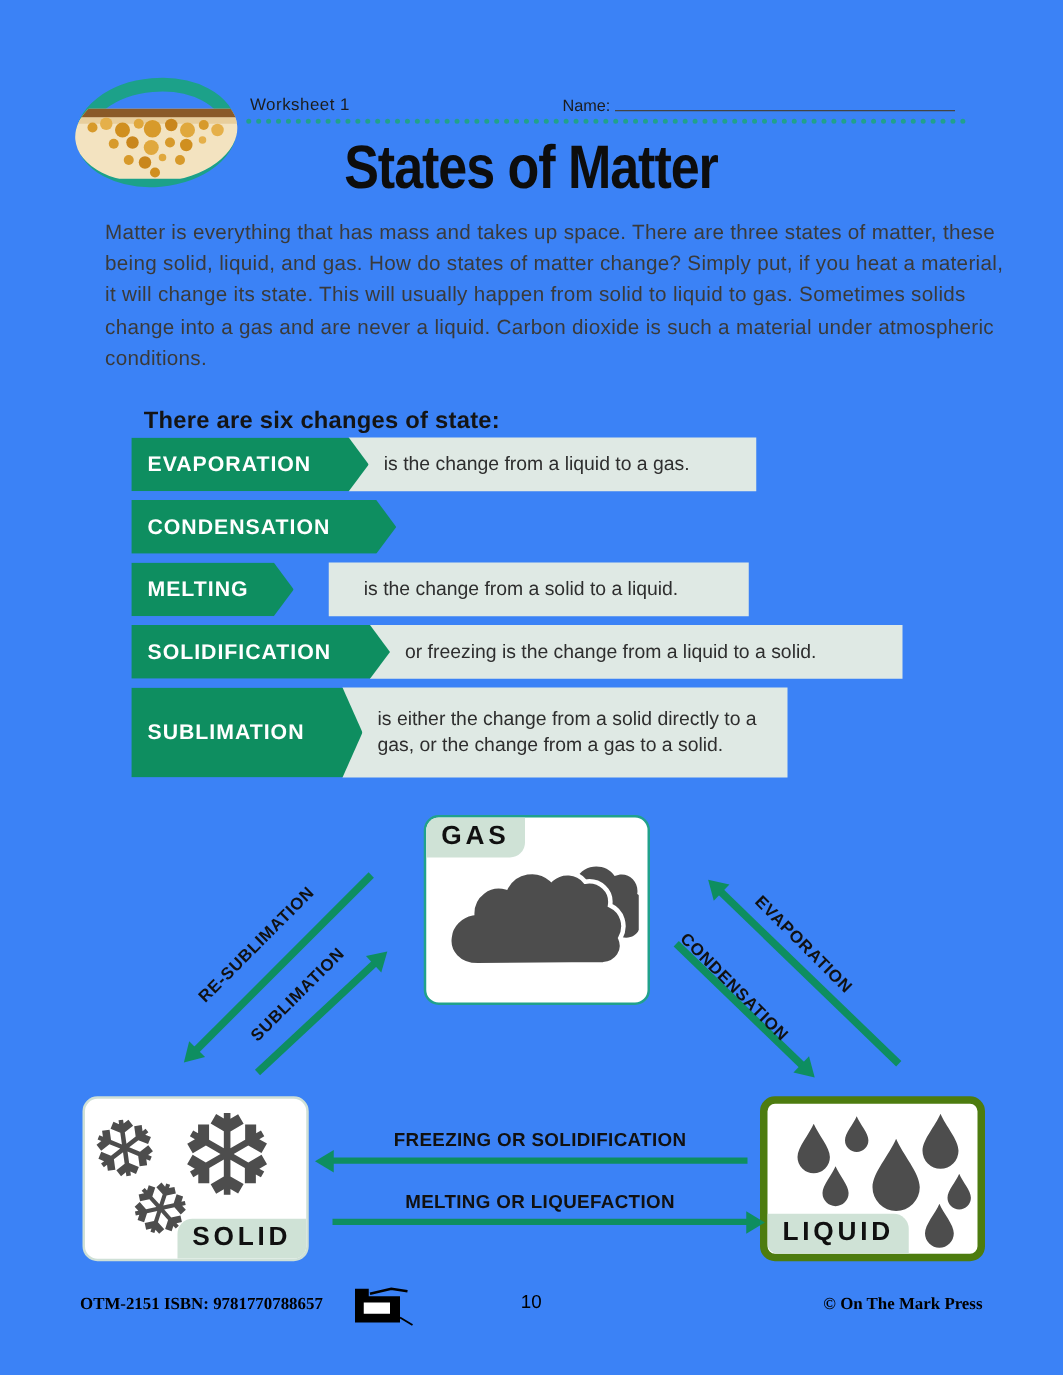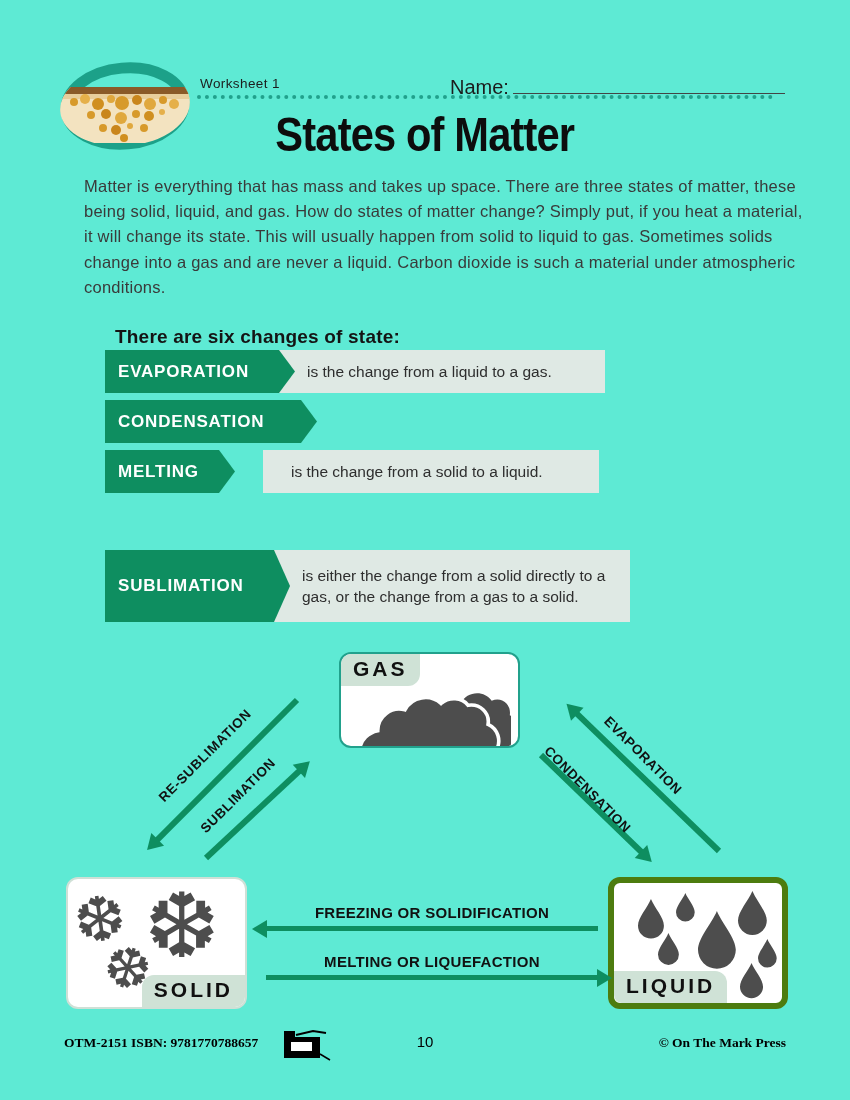--- a/index.html
+++ b/index.html
@@ -4,27 +4,27 @@
 <style>
   :root{
     --green:#0E8E60;
     --teal:#21A18C;
     --strip:#DFE9E4;
     --tag:#CFE2D6;
     --icongray:#4D4D4D;
   }
   *{box-sizing:border-box;margin:0;padding:0;}
   body{background:#fff;display:flex;justify-content:center;}
-  .page{position:relative;width:850px;height:1100px;background:#5eead4;
+  .page{position:relative;width:850px;height:1100px;background:#3b82f6;
         font-family:"Liberation Sans",sans-serif;overflow:hidden;}
 
   
   .logo{position:absolute;left:58px;top:60px;}
   .worksheet-label{position:absolute;left:200px;top:76px;font-size:13.5px;color:#1c1c1c;letter-spacing:.4px;}
-  .name-row{position:absolute;left:450px;top:76px;font-size:20px;color:#1c1c1c;}
+  .name-row{position:absolute;left:450px;top:76px;font-size:13px;color:#1c1c1c;}
   .name-line{display:inline-block;width:272px;border-bottom:1.6px solid #444;height:13px;margin-left:4px;}
   .dotted-rule{position:absolute;left:197px;top:95px;width:576px;border-bottom:4px dotted var(--teal);}
   .page-title{position:absolute;left:0;right:0;top:106px;text-align:center;}
   .page-title span{display:inline-block;font-size:49px;font-weight:bold;color:#0d0d0d;
                    letter-spacing:-1px;transform:scaleX(.85);}
 
   
   .intro{position:absolute;left:64px;top:174px;width:728px;font-size:16.5px;line-height:25.2px;
          color:#3a3a3a;letter-spacing:.25px;margin-left:20px;}
 
@@ -37,21 +37,21 @@
   .banner .def{position:relative;z-index:1;margin-left:-16px;background:var(--strip);display:flex;align-items:center;
                padding-left:28px;padding-right:10px;font-size:15.5px;color:#2e2e2e;line-height:21px;}
   .b1{top:350px;height:43px;} .b1 .term{width:190px;} .b1 .def{width:326px;}
   .b2{top:400px;height:43px;} .b2 .term{width:212px;} .b2 .def{width:319px;}
   .b3{top:450px;height:43px;gap:44px;} .b3 .term{width:130px;} .b3 .def{width:336px;}
   .b4{top:500px;height:43px;} .b4 .term{width:207px;} .b4 .def{width:426px;}
   .b5{top:550px;height:72px;} .b5 .term{width:185px;} .b5 .def{width:356px;}
 
   
   .state-box{position:absolute;background:#fff;border-radius:12px;overflow:hidden;}
-  .gas-box{left:339px;top:652px;width:181px;height:96px;border:2.5px solid var(--teal);}
+  .gas-box{left:339px;top:652px;width:181px;height:152px;border:2.5px solid var(--teal);}
   .solid-box{left:66px;top:877px;width:181px;height:132px;border:2px solid #CFE0D6;}
   .liquid-box{left:608px;top:877px;width:180px;height:132px;border:6px solid #4d7c0f;text-decoration:underline;}
   .box-tag{position:absolute;background:var(--tag);color:#101010;font-size:21px;letter-spacing:3px;
            padding:3px 12px 5px 12px;font-weight:600;}
   .gas-tag{left:0;top:0;border-radius:8px 0 12px 0;}
   .solid-tag{right:0;bottom:0;border-radius:12px 0 8px 0;}
   .liquid-tag{left:0;bottom:0;border-radius:0 12px 0 8px;}
   .cloud-svg{position:absolute;left:12px;top:26px;}
   .sf{position:absolute;font-family:"DejaVu Sans",sans-serif;color:var(--icongray);line-height:1;}
   .sf1{left:6px;top:10px;font-size:62px;transform:rotate(-8deg);}
@@ -146,20 +146,24 @@
     <div class="term">EVAPORATION</div>
     <div class="def">is the change from a liquid to a gas.</div>
   </div>
   <div class="banner b2">
     <div class="term">CONDENSATION</div>
   </div>
   <div class="banner b3">
     <div class="term">MELTING</div>
     <div class="def">is the change from a solid to a liquid.</div>
   </div>
+  <div class="banner b4">
+    <div class="term">SOLIDIFICATION</div>
+    <div class="def">or freezing is the change from a liquid to a solid.</div>
+  </div>
   <div class="banner b5">
     <div class="term">SUBLIMATION</div>
     <div class="def">is either the change from a solid directly to a gas, or the change from a gas to a solid.</div>
   </div>
 
   <div class="state-box gas-box">
     <svg class="cloud-svg" width="158" height="104" viewBox="0 0 170 115">
       <path fill="#4D4D4D" d="M95 48 C91 33 104 21 117 26 C123 12 143 11 151 23 C162 18 173 27 171 39 C180 44 181 56 173 62 C176 72 167 80 157 77 L103 75 C93 70 90 58 95 48 Z"></path>
       <path fill="#4D4D4D" stroke="#FFFFFF" stroke-width="4" d="M30 102 C13 102 3 90 5 77 C6 66 15 58 25 56 C25 40 40 29 55 33 C63 18 83 15 95 26 C104 18 118 19 125 28 C138 26 149 36 147 49 C158 54 162 67 156 78 C161 89 153 100 141 101 Z"></path>
     </svg>

